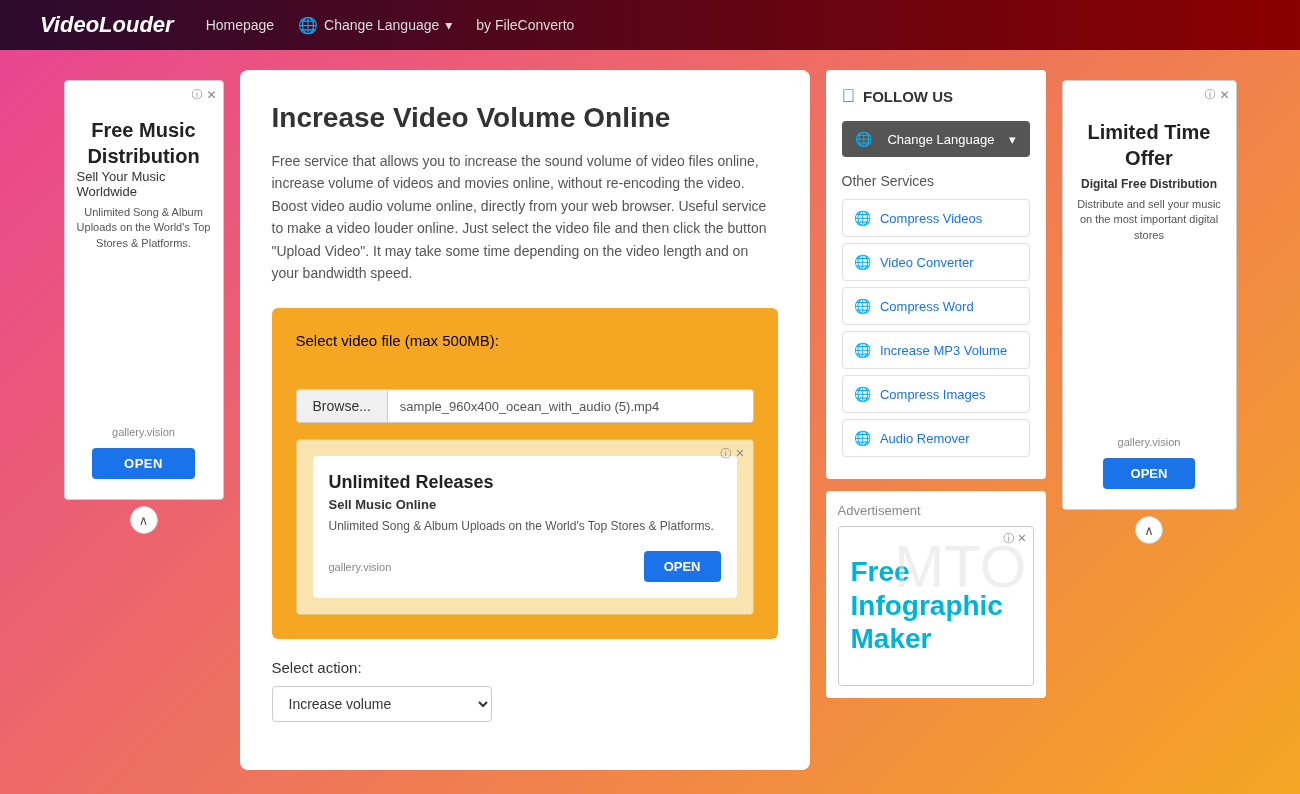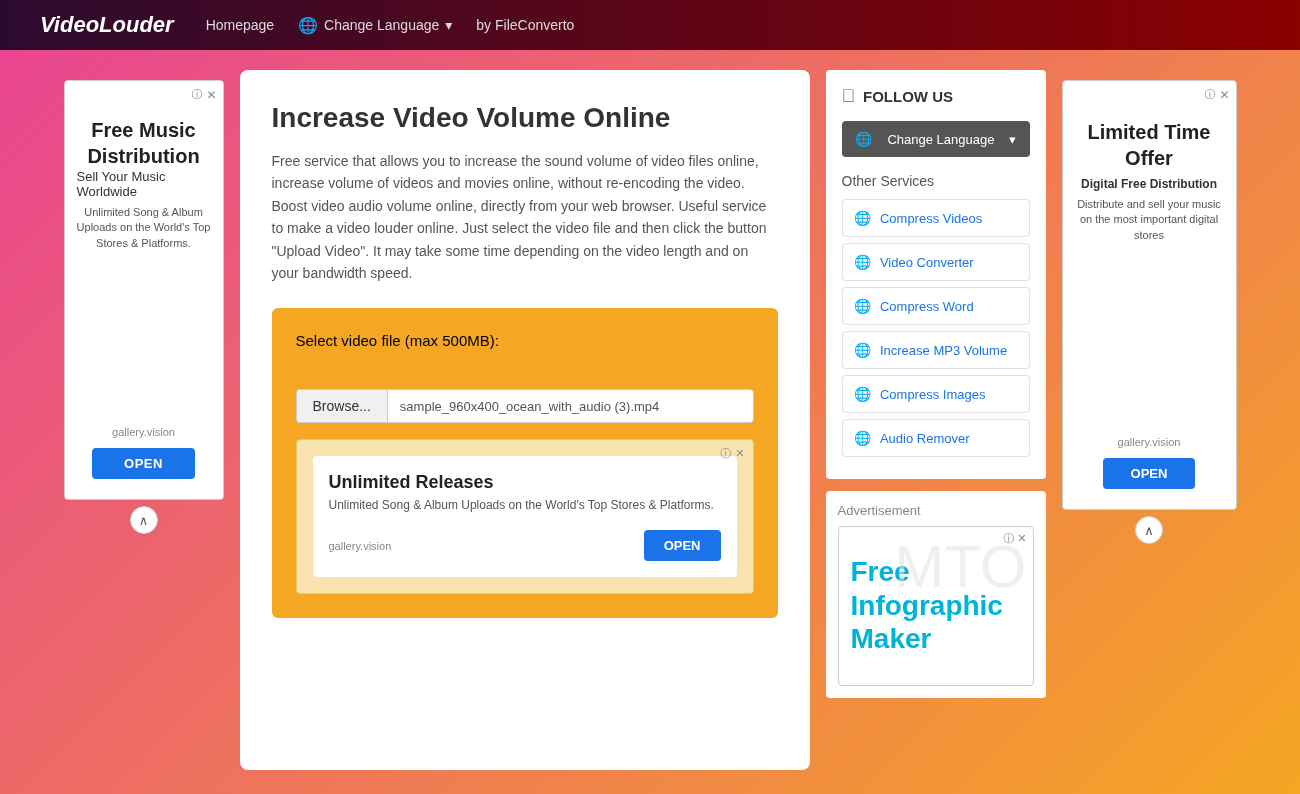--- a/index.html
+++ b/index.html
@@ -502,39 +502,48 @@
   </div>
 
   <div class="main-content">
     <h1 class="main-title">Increase Video Volume Online</h1>
     <p class="main-desc">Free service that allows you to increase the sound volume of video files online, increase volume of videos and movies online, without re-encoding the video. Boost video audio volume online, directly from your web browser. Useful service to make a video louder online. Just select the video file and then click the button "Upload Video". It may take some time depending on the video length and on your bandwidth speed.</p>
 
     <div class="file-section">
       <div class="file-label">Select video file (max 500MB):</div>
       <div class="file-input-row">
         <button class="browse-btn">Browse...</button>
-        <span class="file-name">sample_960x400_ocean_with_audio (3).mp4</span>
+        <span class="file-name">sample_960x400_ocean_with_audio (5).mp4</span>
       </div>
 
       <div class="inner-ad">
         <div class="inner-ad-close-bar">
           <span>ⓘ</span>
           <span>✕</span>
         </div>
         <div class="inner-ad-inner">
           <div class="inner-ad-title">Unlimited Releases</div>
+          <div class="inner-ad-subtitle">Sell Music Online</div>
           <div class="inner-ad-text">Unlimited Song &amp; Album Uploads on the World's Top Stores &amp; Platforms.</div>
           <div class="inner-ad-footer">
             <span class="inner-ad-domain">gallery.vision</span>
             <button class="inner-ad-open-btn">OPEN</button>
           </div>
         </div>
       </div>
     </div>
 
+    <div class="action-section">
+      <div class="action-label">Select action:</div>
+      <select class="action-select">
+        <option>Increase volume</option>
+        <option>Decrease volume</option>
+        <option>Normalize volume</option>
+      </select>
+    </div>
   </div>
 
   <div class="right-sidebar">
     <div class="follow-section">
       <div class="follow-title">
         <span class="fb-icon"></span>
         <span>FOLLOW US</span>
       </div>
       <button class="change-lang-btn">
         <span class="globe2">🌐</span>

